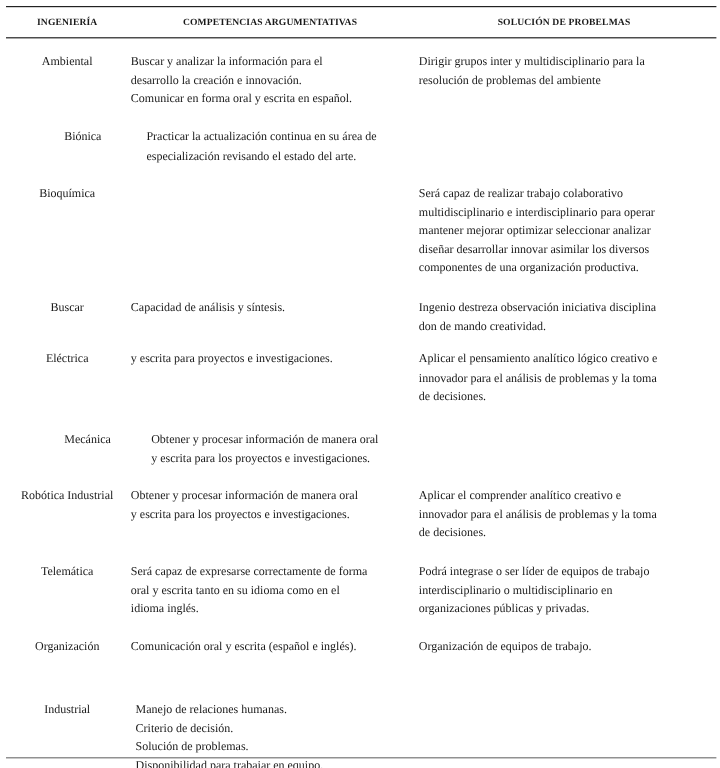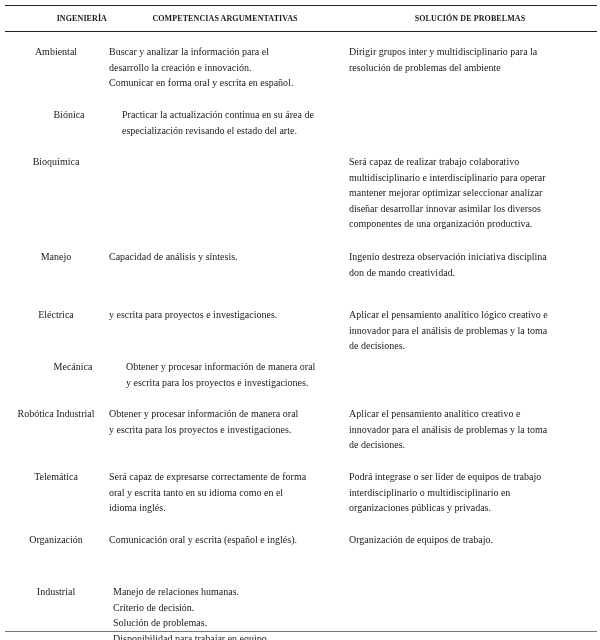--- a/index.html
+++ b/index.html
@@ -2,21 +2,21 @@
 <html><head>
   <meta charset="utf-8">
   <style>
     html, body { margin: 0; padding: 0; background: #ffffff; }
     body { width: 600px; height: 640px; position: relative; overflow: hidden;
            font-family: "Liberation Serif", "DejaVu Serif", serif; color: #1a1a1a; }
     .tbl { position: absolute; left: 5px; top: 5px; width: 592px; }
     .rule-top { border-top: 1.5px solid #222; }
     .hdr { display: flex; height: 25px; align-items: center; border-bottom: 1.5px solid #222;
            font-size: 8px; font-weight: bold; letter-spacing: 0.1px; }
-    .hdr div { text-align: right; }
+    .hdr div { text-align: center; }
     .c1 { width: 102px; flex: none; }
     .c2 { width: 236px; flex: none; }
     .c3 { width: 254px; flex: none; }
     .hdr .c2 { text-align: center; }
     .hdr .c3 { text-align: center; }
     .row { position: absolute; left: 0; width: 592px; display: flex; font-size: 10px; line-height: 15.5px; }
     .row .c1 { text-align: center; }
     .row .c2 { padding-left: 2px; box-sizing: border-box; }
     .row .c3 { padding-left: 6px; box-sizing: border-box; }
     .line { display: block; white-space: nowrap; }
@@ -60,30 +60,30 @@
       <div class="c2"></div>
       <div class="c3">
         <span class="line">Será capaz de realizar trabajo colaborativo</span>
         <span class="line">multidisciplinario e interdisciplinario para operar</span>
         <span class="line">mantener mejorar optimizar seleccionar analizar</span>
         <span class="line">diseñar desarrollar innovar asimilar los diversos</span>
         <span class="line">componentes de una organización productiva.</span>
       </div>
     </div>
     <div class="row" style="left: 5px; top: 249px;">
-      <div class="c1">Manejo</div>
+      <div class="c1">Buscar</div>
       <div class="c2">
         <span class="line">Capacidad de análisis y síntesis.</span>
       </div>
       <div class="c3">
         <span class="line">Ingenio destreza observación iniciativa disciplina</span>
         <span class="line">don de mando creatividad.</span>
       </div>
     </div>
-    <div class="row" style="left: 5px; top: 307px;">
+    <div class="row" style="left: 5px; top: 292px;">
       <div class="c1">Eléctrica</div>
       <div class="c2">
         <span class="line">y escrita para proyectos e investigaciones.</span>
       </div>
       <div class="c3">
         <span class="line">Aplicar el pensamiento analítico lógico creativo e</span>
         <span class="line">innovador para el análisis de problemas y la toma</span>
         <span class="line">de decisiones.</span>
       </div>
     </div>
@@ -95,21 +95,21 @@
       </div>
       <div class="c3"></div>
     </div>
     <div class="row" style="left: 5px; top: 406px;">
       <div class="c1">Robótica Industrial</div>
       <div class="c2">
         <span class="line">Obtener y procesar información de manera oral</span>
         <span class="line">y escrita para los proyectos e investigaciones.</span>
       </div>
       <div class="c3">
-        <span class="line">Aplicar el pensamiento analítico creativo e</span>
+        <span class="line">Aplicar el comprender analítico creativo e</span>
         <span class="line">innovador para el análisis de problemas y la toma</span>
         <span class="line">de decisiones.</span>
       </div>
     </div>
     <div class="row" style="left: 5px; top: 469px;">
       <div class="c1">Telemática</div>
       <div class="c2">
         <span class="line">Será capaz de expresarse correctamente de forma</span>
         <span class="line">oral y escrita tanto en su idioma como en el</span>
         <span class="line">idioma inglés.</span>

